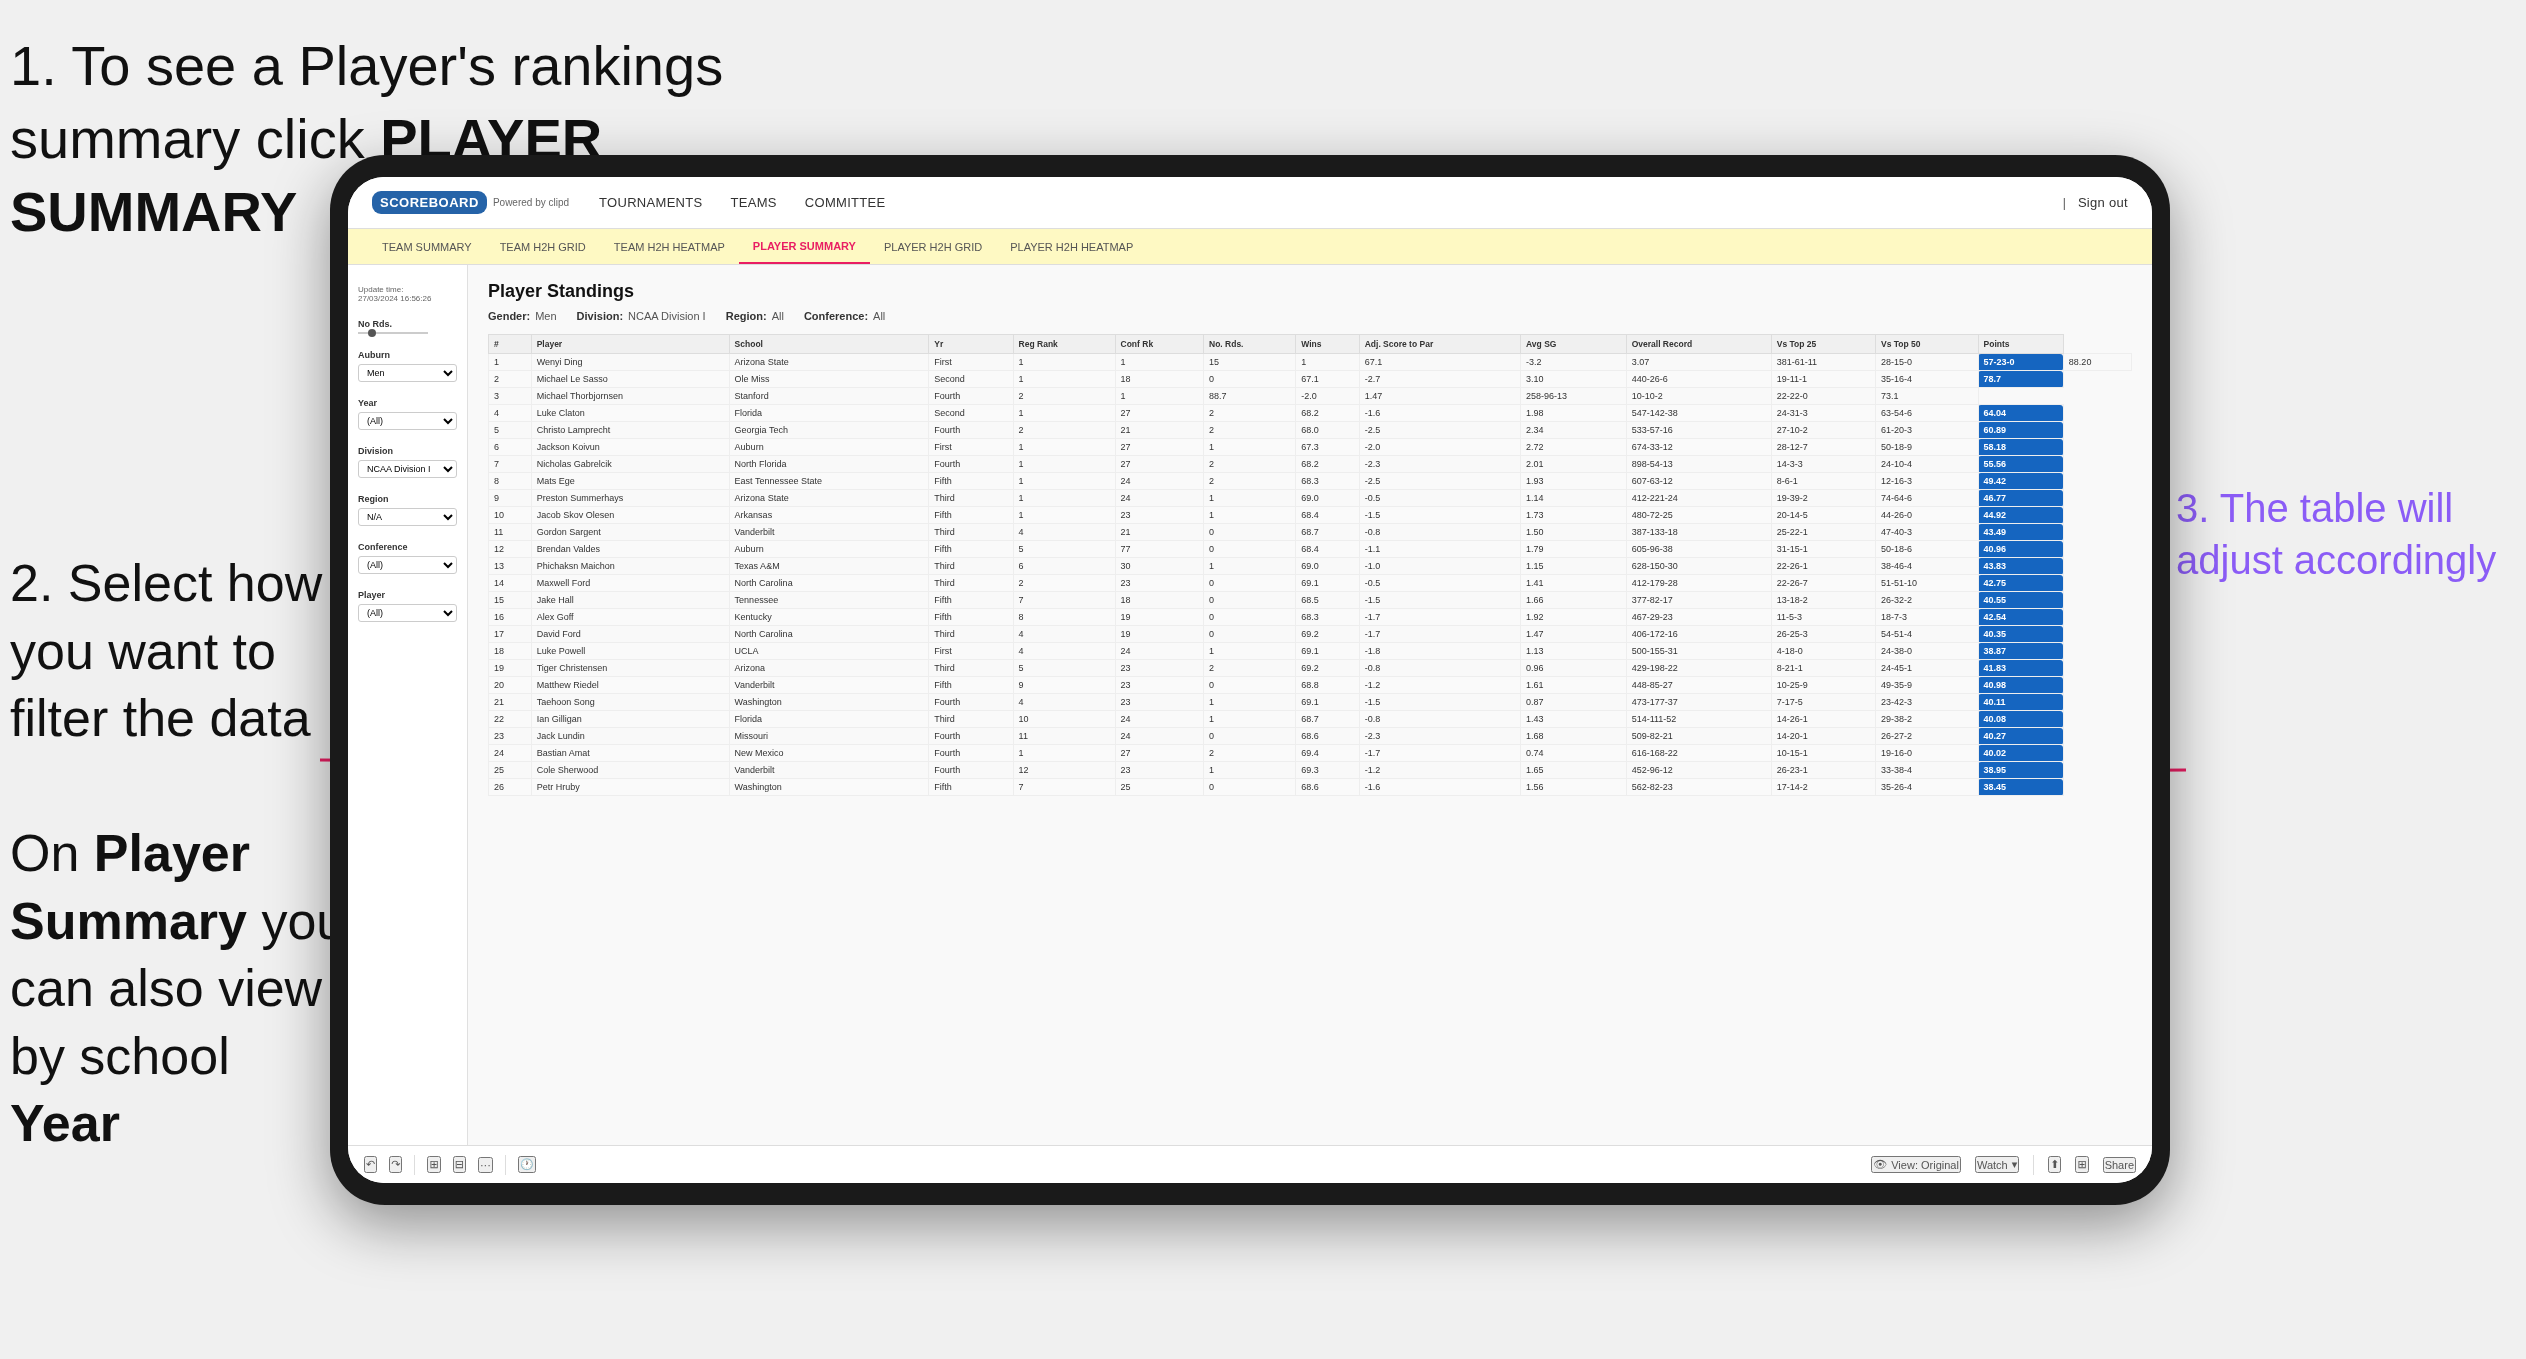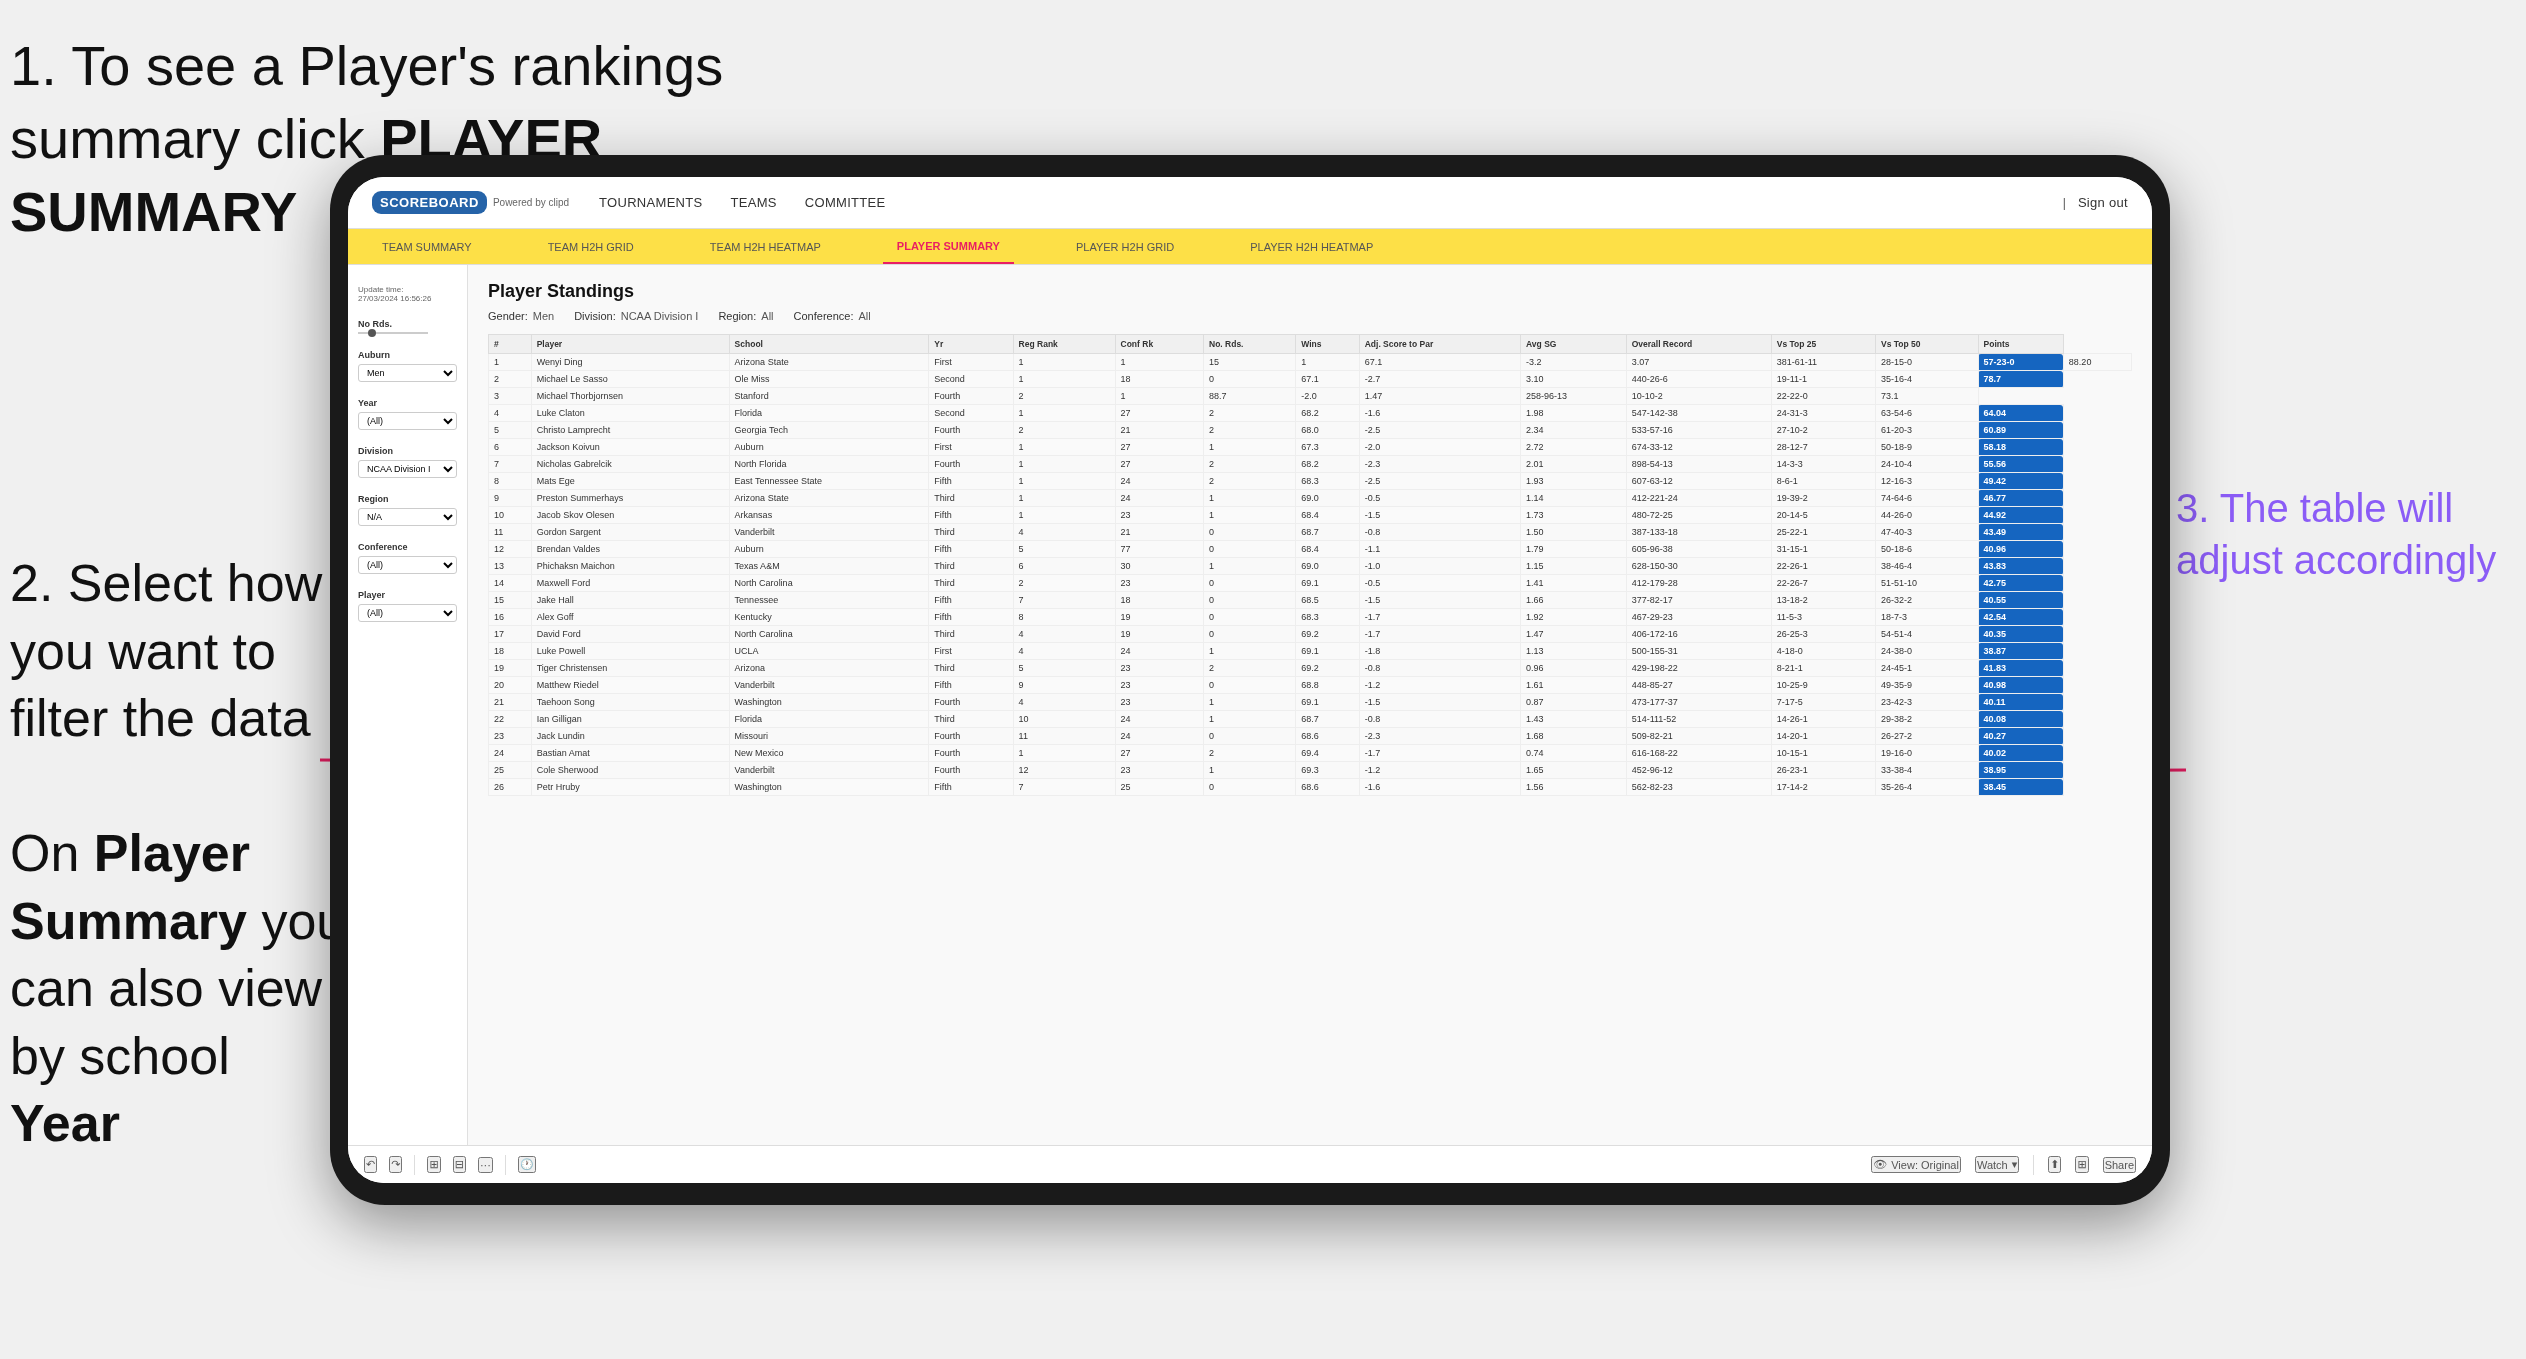--- a/index.html
+++ b/index.html
@@ -128,28 +128,27 @@
       margin-left: auto;
       display: flex;
       align-items: center;
       gap: 12px;
       font-size: 12px;
       color: #555;
     }
 
     
     .sub-nav {
-      background: #fde047;
+      background: #fef9c3;
       border-bottom: 1px solid #ddd;
       display: flex;
       align-items: flex-start;
       padding: 0 20px;
       height: 36px;
       flex-shrink: 0;
-      gap: 48px;
     }
     .sub-nav-item {
       font-size: 11px;
       color: #555;
       padding: 0 14px;
       height: 100%;
       display: flex;
       align-items: center;
       cursor: pointer;
       white-space: nowrap;
@@ -246,21 +245,21 @@
       margin-bottom: 12px;
       font-size: 11px;
       color: #333;
       align-items: center;
     }
     .filter-item {
       display: flex;
       align-items: center;
       gap: 5px;
     }
-    .filter-label { font-weight: 400; }
+    .filter-label { font-weight: 700; }
     .filter-value { color: #555; }
 
     
     .data-table {
       width: 100%;
       border-collapse: collapse;
       font-size: 9px;
     }
     .data-table th {
       background: #f0f0f0;

